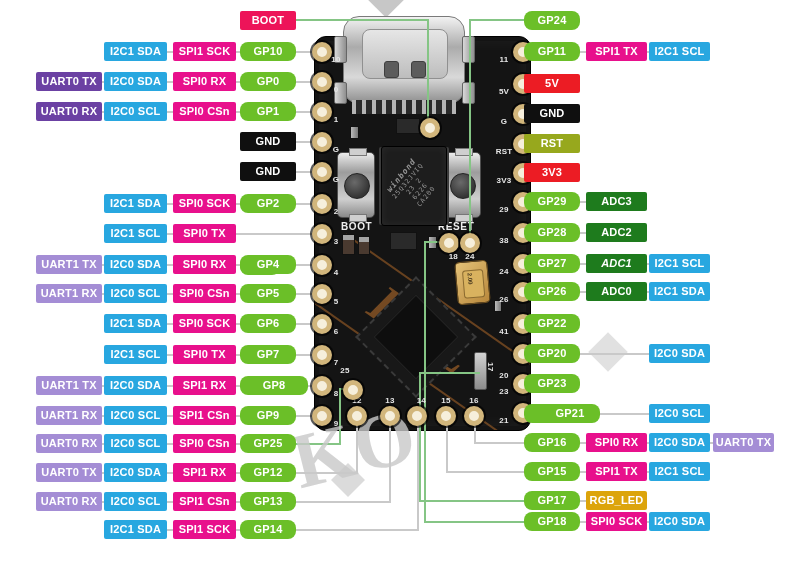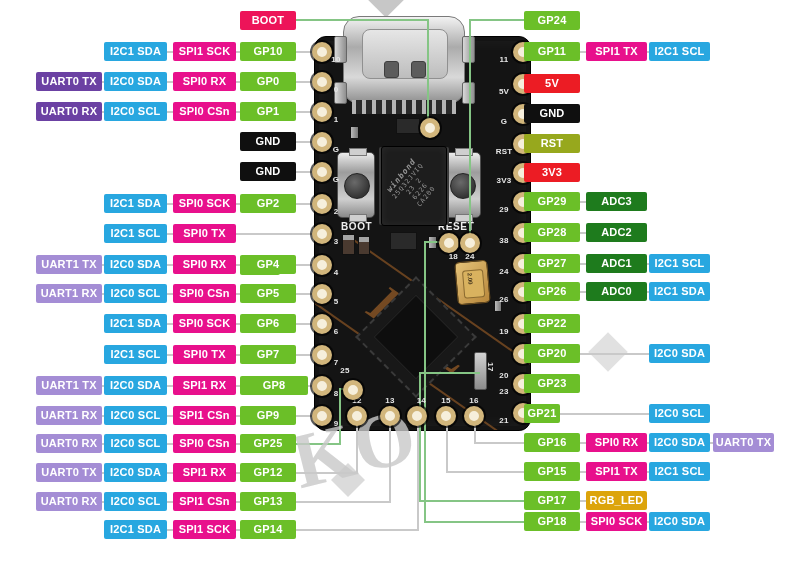--- a/index.html
+++ b/index.html
@@ -2,21 +2,21 @@
 <html style="--c-gp: #6bbf28; --c-adc: #1e7b1d; --c-spi: #e8108c; --c-i2c: #28a7e0; --c-uart0: #6b41a3; --c-uart1: #a48dd5; --c-gnd: #0f0f0f; --c-pwr: #ec1c24; --c-rst: #97a81d; --c-rgb: #dca40b; --c-boot: #ed1459; --c-wire: #c9c9c9; --c-wireg: #85c585;"><head>
 <meta charset="utf-8">
 <style>
   html,body{margin:0;padding:0;background:#fff;}
   #stage{position:relative;width:800px;height:580px;background:#ffffff;overflow:hidden;
          font-family:"Liberation Sans",sans-serif;}
   
   .pbox{position:absolute;height:19px;border-radius:2px;color:#fff;
         font:bold 11px/19px "Liberation Sans",sans-serif;text-align:center;
         letter-spacing:.2px;z-index:6;}
-  .cb-gp{background:var(--c-gp);}
+  .cb-gp{background:var(--c-gp);border-radius:8px;}
   .cb-spi{background:var(--c-spi);}
   .cb-i2c{background:var(--c-i2c);}
   .cb-uart0{background:var(--c-uart0);}
   .cb-uart1{background:var(--c-uart1);}
   .cb-gnd{background:var(--c-gnd);}
   .cb-pwr{background:var(--c-pwr);}
   .cb-rst{background:var(--c-rst);}
   .cb-adc{background:var(--c-adc);}
   .cb-rgb{background:var(--c-rgb);}
   .cb-boot{background:var(--c-boot);}
@@ -254,35 +254,35 @@
     <div class="rowline" style="left: 516px; top: 172px; width: 54px;"></div>
     <div class="pbox cb-pwr" style="left: 524px; top: 163px; width: 56px;">3V3</div>
     <div class="rowline" style="left: 516px; top: 201px; width: 121px;"></div>
     <div class="pbox cb-gp" style="left: 524px; top: 192px; width: 56px;">GP29</div>
     <div class="pbox cb-adc" style="left: 586px; top: 192px; width: 61px;">ADC3</div>
     <div class="rowline" style="left: 516px; top: 232px; width: 121px;"></div>
     <div class="pbox cb-gp" style="left: 524px; top: 223px; width: 56px;">GP28</div>
     <div class="pbox cb-adc" style="left: 586px; top: 223px; width: 61px;">ADC2</div>
     <div class="rowline" style="left: 516px; top: 263px; width: 184px;"></div>
     <div class="pbox cb-gp" style="left: 524px; top: 254px; width: 56px;">GP27</div>
-    <div class="pbox cb-adc" style="left: 586px; top: 254px; width: 61px;">ADC1</div>
+    <div class="pbox cb-adc" style="left: 586px; top: 254px; width: 61px; font-style: italic;">ADC1</div>
     <div class="pbox cb-i2c" style="left: 649px; top: 254px; width: 61px;">I2C1 SCL</div>
     <div class="rowline" style="left: 516px; top: 291px; width: 184px;"></div>
     <div class="pbox cb-gp" style="left: 524px; top: 282px; width: 56px;">GP26</div>
     <div class="pbox cb-adc" style="left: 586px; top: 282px; width: 61px;">ADC0</div>
     <div class="pbox cb-i2c" style="left: 649px; top: 282px; width: 61px;">I2C1 SDA</div>
     <div class="rowline" style="left: 516px; top: 323px; width: 54px;"></div>
     <div class="pbox cb-gp" style="left: 524px; top: 314px; width: 56px;">GP22</div>
     <div class="rowline" style="left: 516px; top: 353px; width: 184px;"></div>
     <div class="pbox cb-gp" style="left: 524px; top: 344px; width: 56px;">GP20</div>
     <div class="pbox cb-i2c" style="left: 649px; top: 344px; width: 61px;">I2C0 SDA</div>
     <div class="rowline" style="left: 516px; top: 383px; width: 54px;"></div>
     <div class="pbox cb-gp" style="left: 524px; top: 374px; width: 56px;">GP23</div>
     <div class="rowline" style="left: 516px; top: 413px; width: 184px;"></div>
-    <div class="pbox cb-gp" style="left: 524px; top: 404px; width: 36px;">GP21</div>
+    <div class="pbox cb-gp" style="left: 524px; top: 404px; width: 60px; padding-left: 16px;">GP21</div>
     <div class="pbox cb-i2c" style="left: 649px; top: 404px; width: 61px;">I2C0 SCL</div>
     <div class="rowline" style="left: 527px; top: 442px; width: 237px;"></div>
     <div class="pbox cb-gp" style="left: 524px; top: 433px; width: 56px;">GP16</div>
     <div class="pbox cb-spi" style="left: 586px; top: 433px; width: 61px;">SPI0 RX</div>
     <div class="pbox cb-i2c" style="left: 649px; top: 433px; width: 61px;">I2C0 SDA</div>
     <div class="pbox cb-uart1" style="left: 713px; top: 433px; width: 61px;">UART0 TX</div>
     <div class="rowline" style="left: 527px; top: 471px; width: 173px;"></div>
     <div class="pbox cb-gp" style="left: 524px; top: 462px; width: 56px;">GP15</div>
     <div class="pbox cb-spi" style="left: 586px; top: 462px; width: 61px;">SPI1 TX</div>
     <div class="pbox cb-i2c" style="left: 649px; top: 462px; width: 61px;">I2C1 SCL</div>
@@ -331,21 +331,21 @@
     <div class="pinnum" style="left: 495px; top: 176px; width: 18px;">3V3</div>
     <div class="hole" style="left: 513px; top: 192px;"></div>
     <div class="pinnum" style="left: 495px; top: 205px; width: 18px;">29</div>
     <div class="hole" style="left: 513px; top: 223px;"></div>
     <div class="pinnum" style="left: 495px; top: 236px; width: 18px;">38</div>
     <div class="hole" style="left: 513px; top: 254px;"></div>
     <div class="pinnum" style="left: 495px; top: 267px; width: 18px;">24</div>
     <div class="hole" style="left: 513px; top: 282px;"></div>
     <div class="pinnum" style="left: 495px; top: 295px; width: 18px;">26</div>
     <div class="hole" style="left: 513px; top: 314px;"></div>
-    <div class="pinnum" style="left: 495px; top: 327px; width: 18px;">19</div>
+    <div class="pinnum" style="left: 495px; top: 327px; width: 18px;">41</div>
     <div class="hole" style="left: 513px; top: 344px;"></div>
     <div class="pinnum" style="left: 495px; top: 371px; width: 18px;">20</div>
     <div class="hole" style="left: 513px; top: 374px;"></div>
     <div class="pinnum" style="left: 495px; top: 387px; width: 18px;">23</div>
     <div class="hole" style="left: 513px; top: 403px;"></div>
     <div class="pinnum" style="left: 495px; top: 416px; width: 18px;">21</div>
     <div class="hole" style="left: 347px; top: 406px;"></div>
     <div class="pinnum" style="left: 348px; top: 396px; width: 18px;">12</div>
     <div class="hole" style="left: 380px; top: 406px;"></div>
     <div class="pinnum" style="left: 381px; top: 396px; width: 18px;">13</div>

